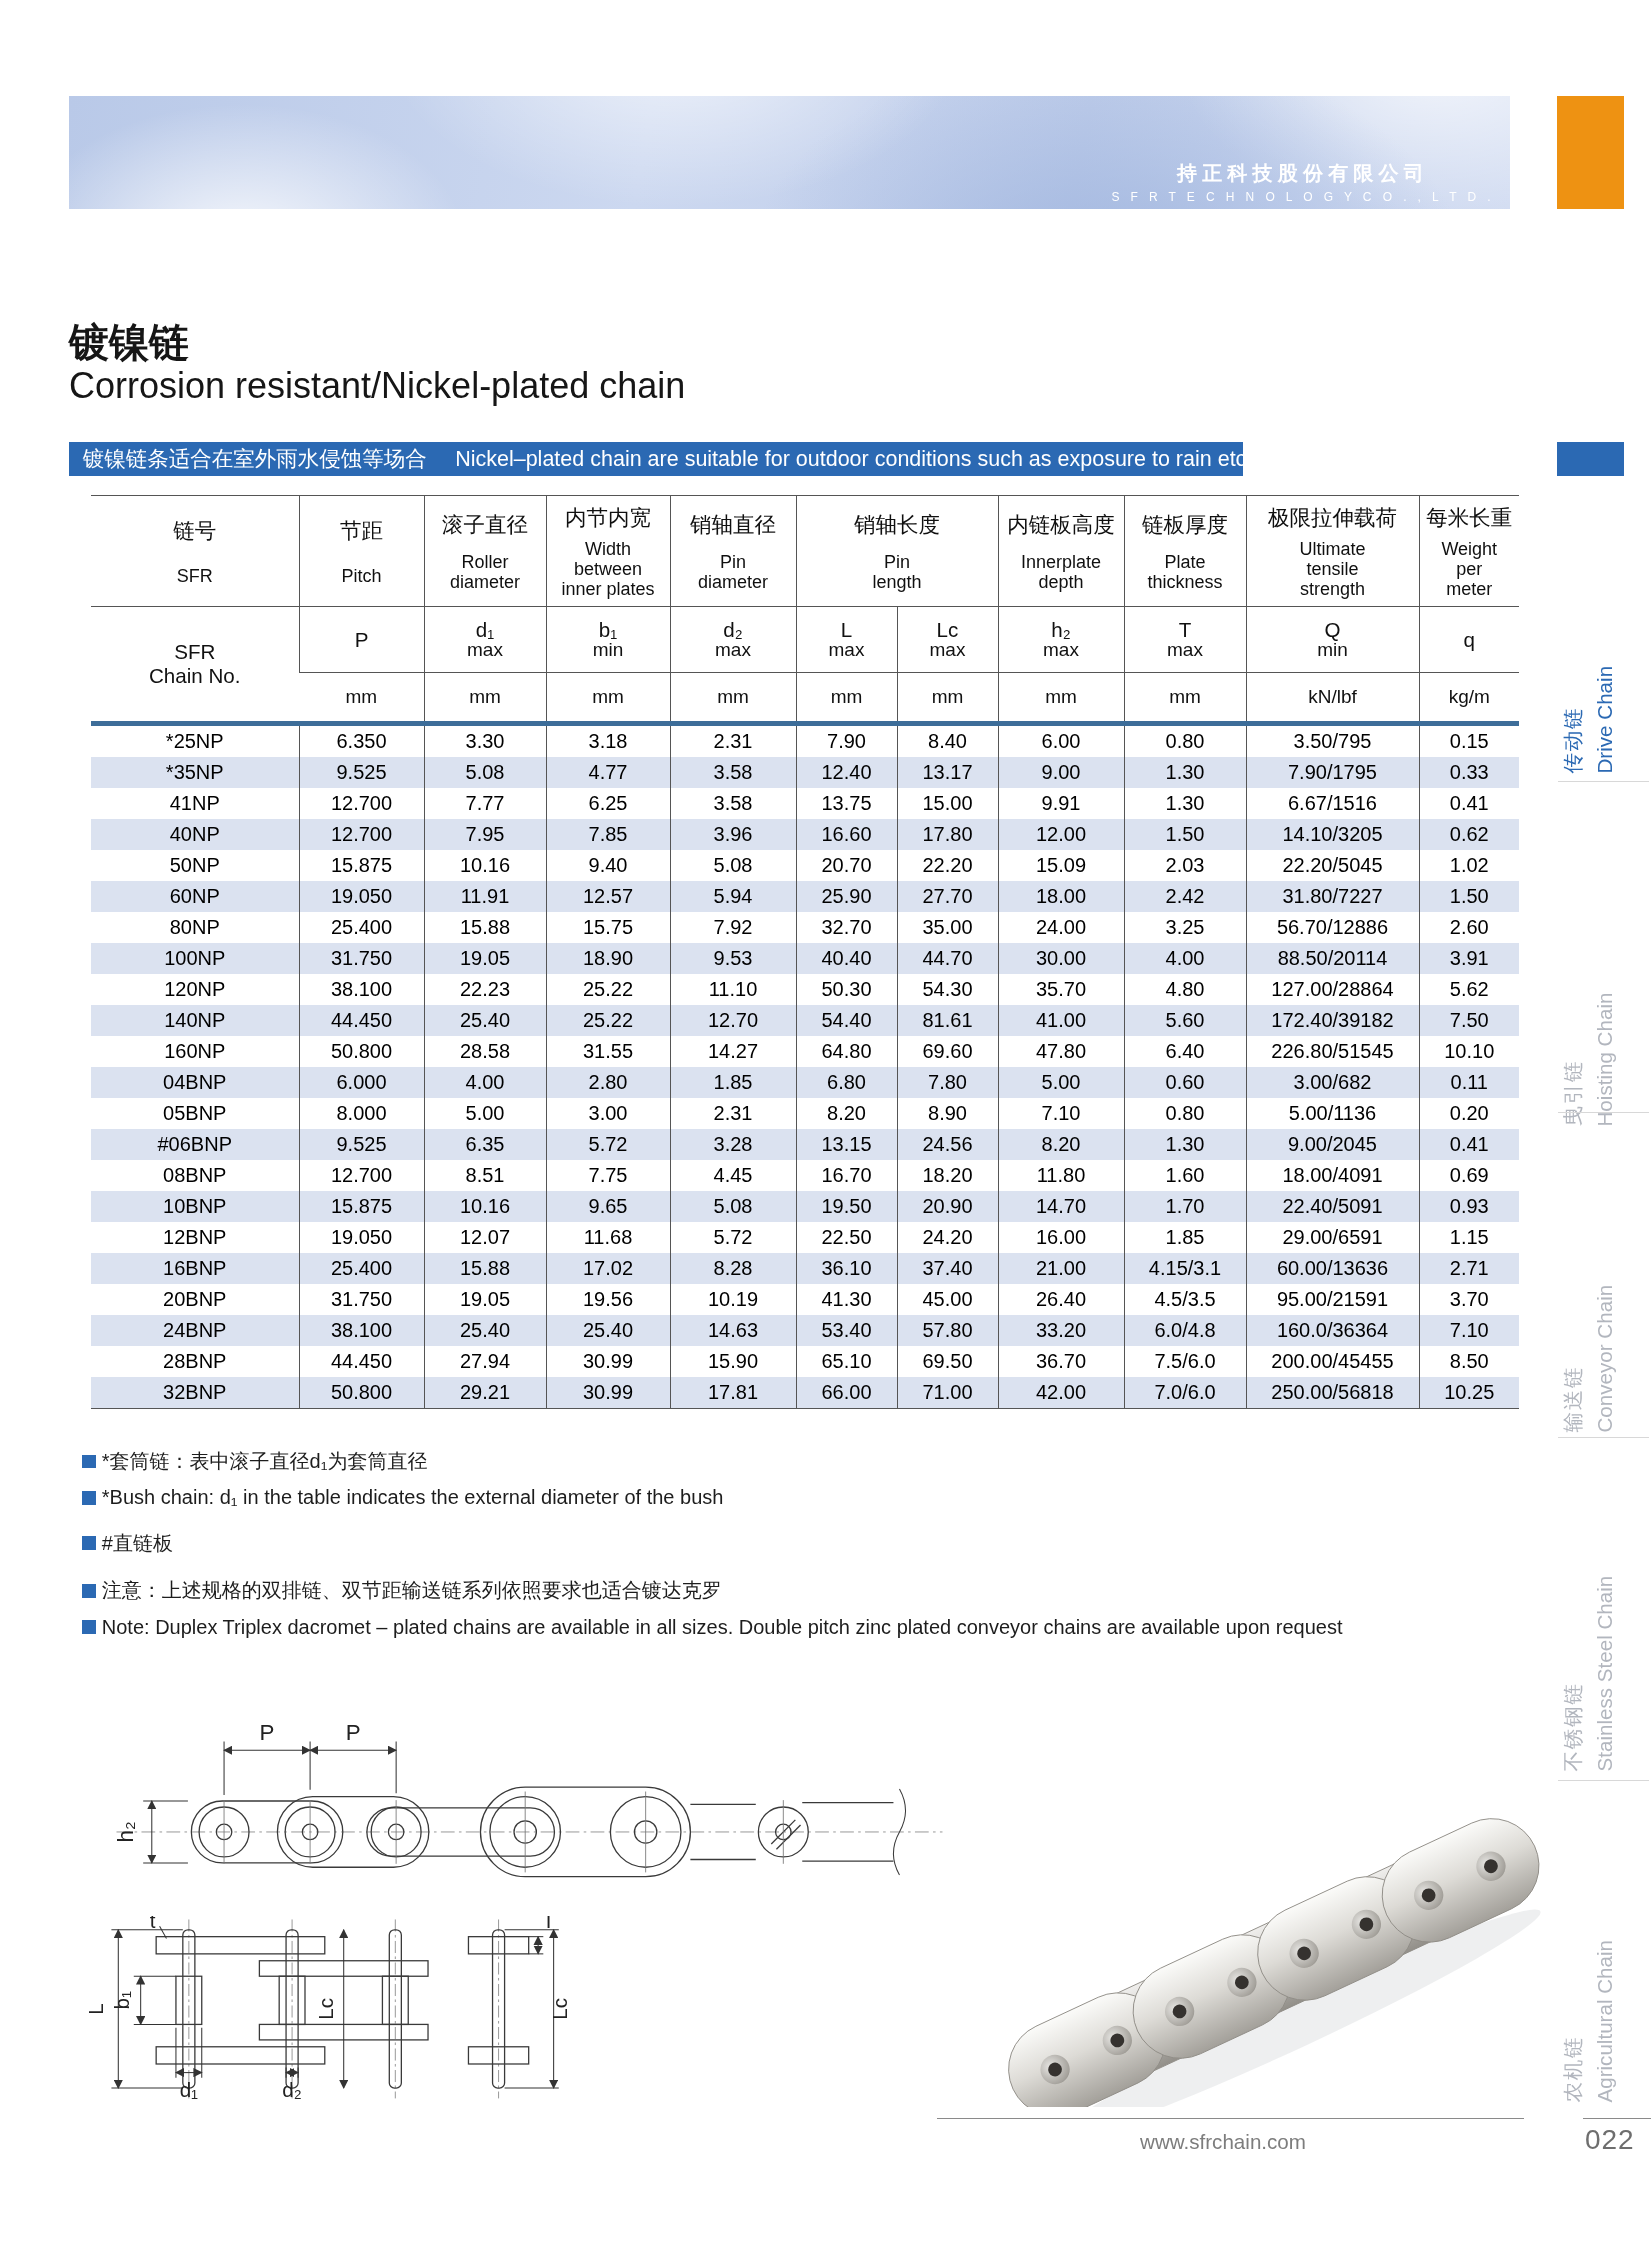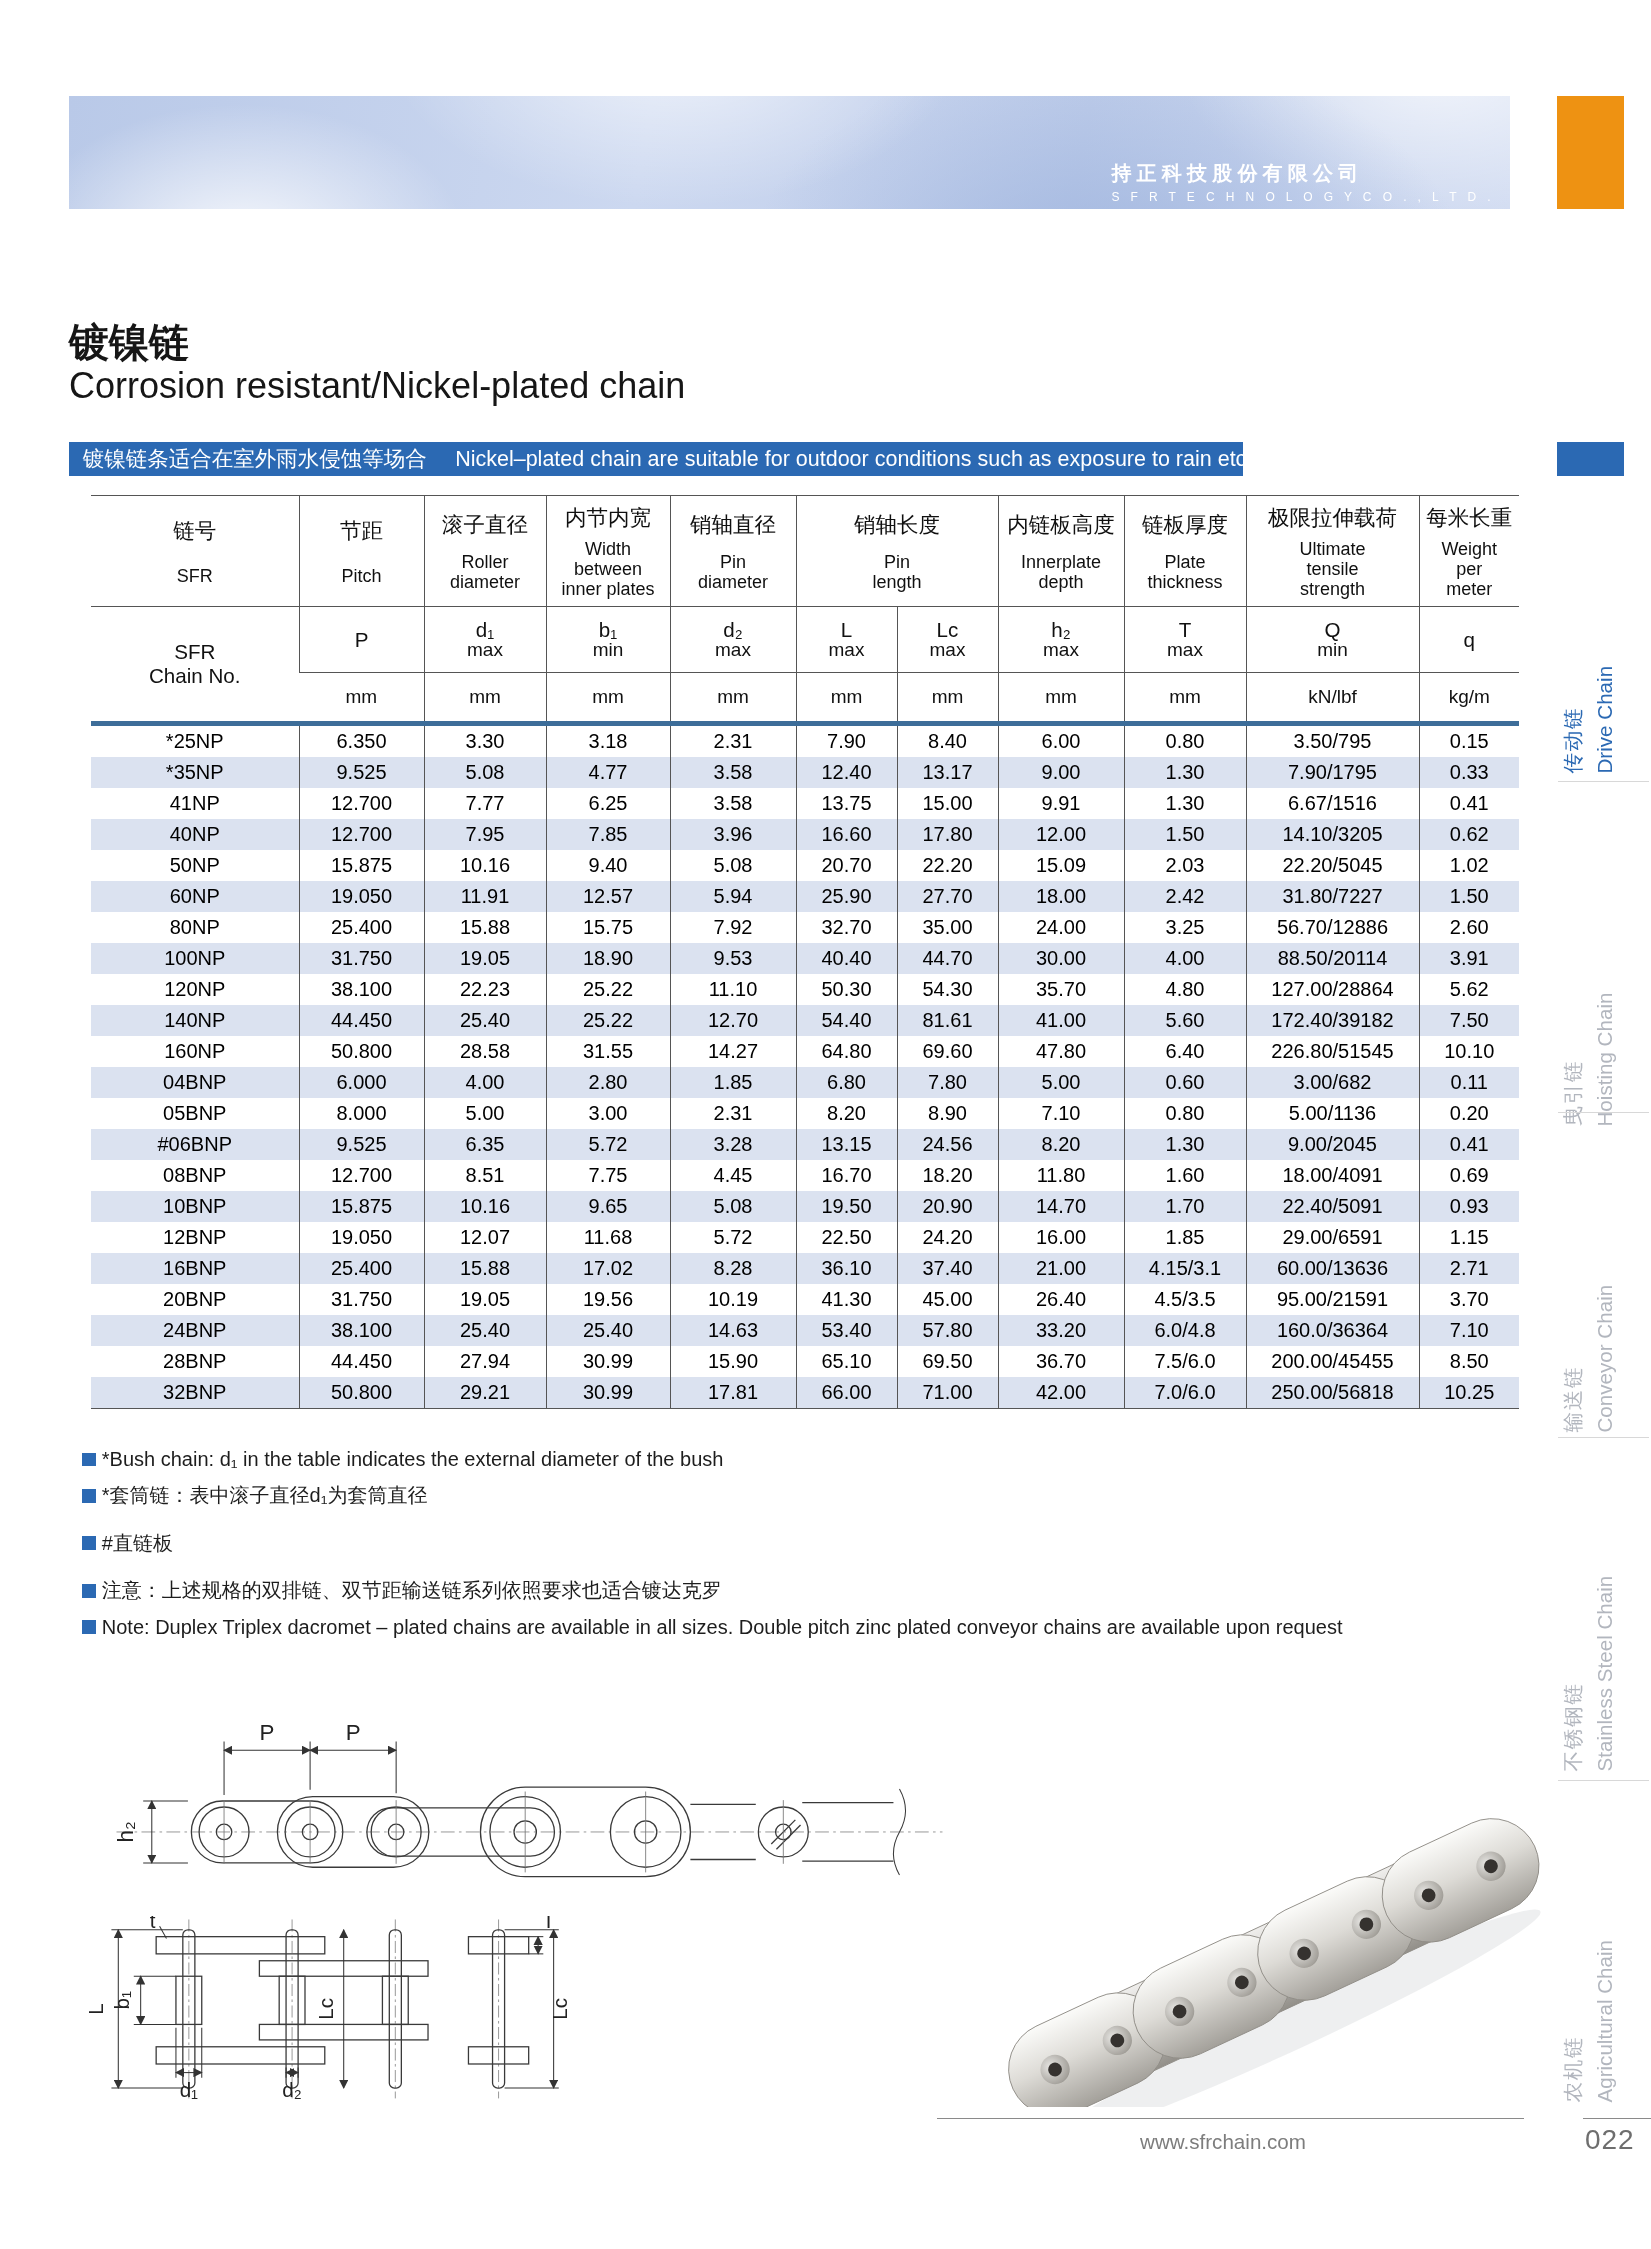--- a/index.html
+++ b/index.html
@@ -11,21 +11,21 @@
   
   .banner{
     position:absolute;left:69px;top:96px;width:1441px;height:113px;
     background:
       radial-gradient(ellipse 361px 224px at 12% 130%, rgba(255,255,255,.85), rgba(255,255,255,0) 62%),
       radial-gradient(ellipse 447px 258px at 42% -50%, rgba(255,255,255,.7), rgba(255,255,255,0) 65%),
       radial-gradient(ellipse 516px 327px at 72% 160%, rgba(158,180,222,.9), rgba(158,180,222,0) 70%),
       radial-gradient(ellipse 430px 258px at 95% -30%, rgba(255,255,255,.75), rgba(255,255,255,0) 60%),
       linear-gradient(100deg,#b9c9e8,#ccd8f0 40%,#bfcdea 70%,#d3ddf2);
   }
-  .banner-co{position:absolute;right:15.5px;bottom:5.2px;text-align:left;color:#fff;margin-left:18px;}
+  .banner-co{position:absolute;right:15.5px;bottom:5.2px;text-align:center;color:#fff;margin-left:18px;}
   .banner-co .cn{font-size:20px;letter-spacing:5.2px;font-weight:bold;}
   .banner-co .en{font-size:12px;letter-spacing:3.9px;margin-top:2.6px;}
   .orange-box{position:absolute;left:1557px;top:96px;width:67px;height:113px;background:#ee9212;}
   
   .title-cn{position:absolute;left:69px;top:315px;font-size:40px;font-weight:bold;color:#161616;text-align:center;}
   .title-en{position:absolute;left:69px;top:365px;font-size:36px;color:#161616;}
   
   .intro{
     position:absolute;left:69px;top:442px;width:1174px;height:34px;background:#2b69b3;
     color:#fff;font-size:21.5px;line-height:34px;padding-left:13.8px;box-sizing:border-box;
@@ -530,25 +530,25 @@
           <td>250.00/56818</td>
           <td>10.25</td>
         </tr>
       </tbody>
   </table>
 </div>
 
 <div class="notes">
   <div class="note">
       <span class="blt"></span>
-      <span>*Bush chain: d₁ in the table indicates the external diameter of the bush</span>
+      <span>*套筒链：表中滚子直径d₁为套筒直径</span>
     </div>
   <div class="note">
       <span class="blt"></span>
-      <span>*套筒链：表中滚子直径d₁为套筒直径</span>
+      <span>*Bush chain: d₁ in the table indicates the external diameter of the bush</span>
     </div>
   <div class="note gap">
       <span class="blt"></span>
       <span>#直链板</span>
     </div>
   <div class="note gap">
       <span class="blt"></span>
       <span>注意：上述规格的双排链、双节距输送链系列依照要求也适合镀达克罗</span>
     </div>
   <div class="note">

